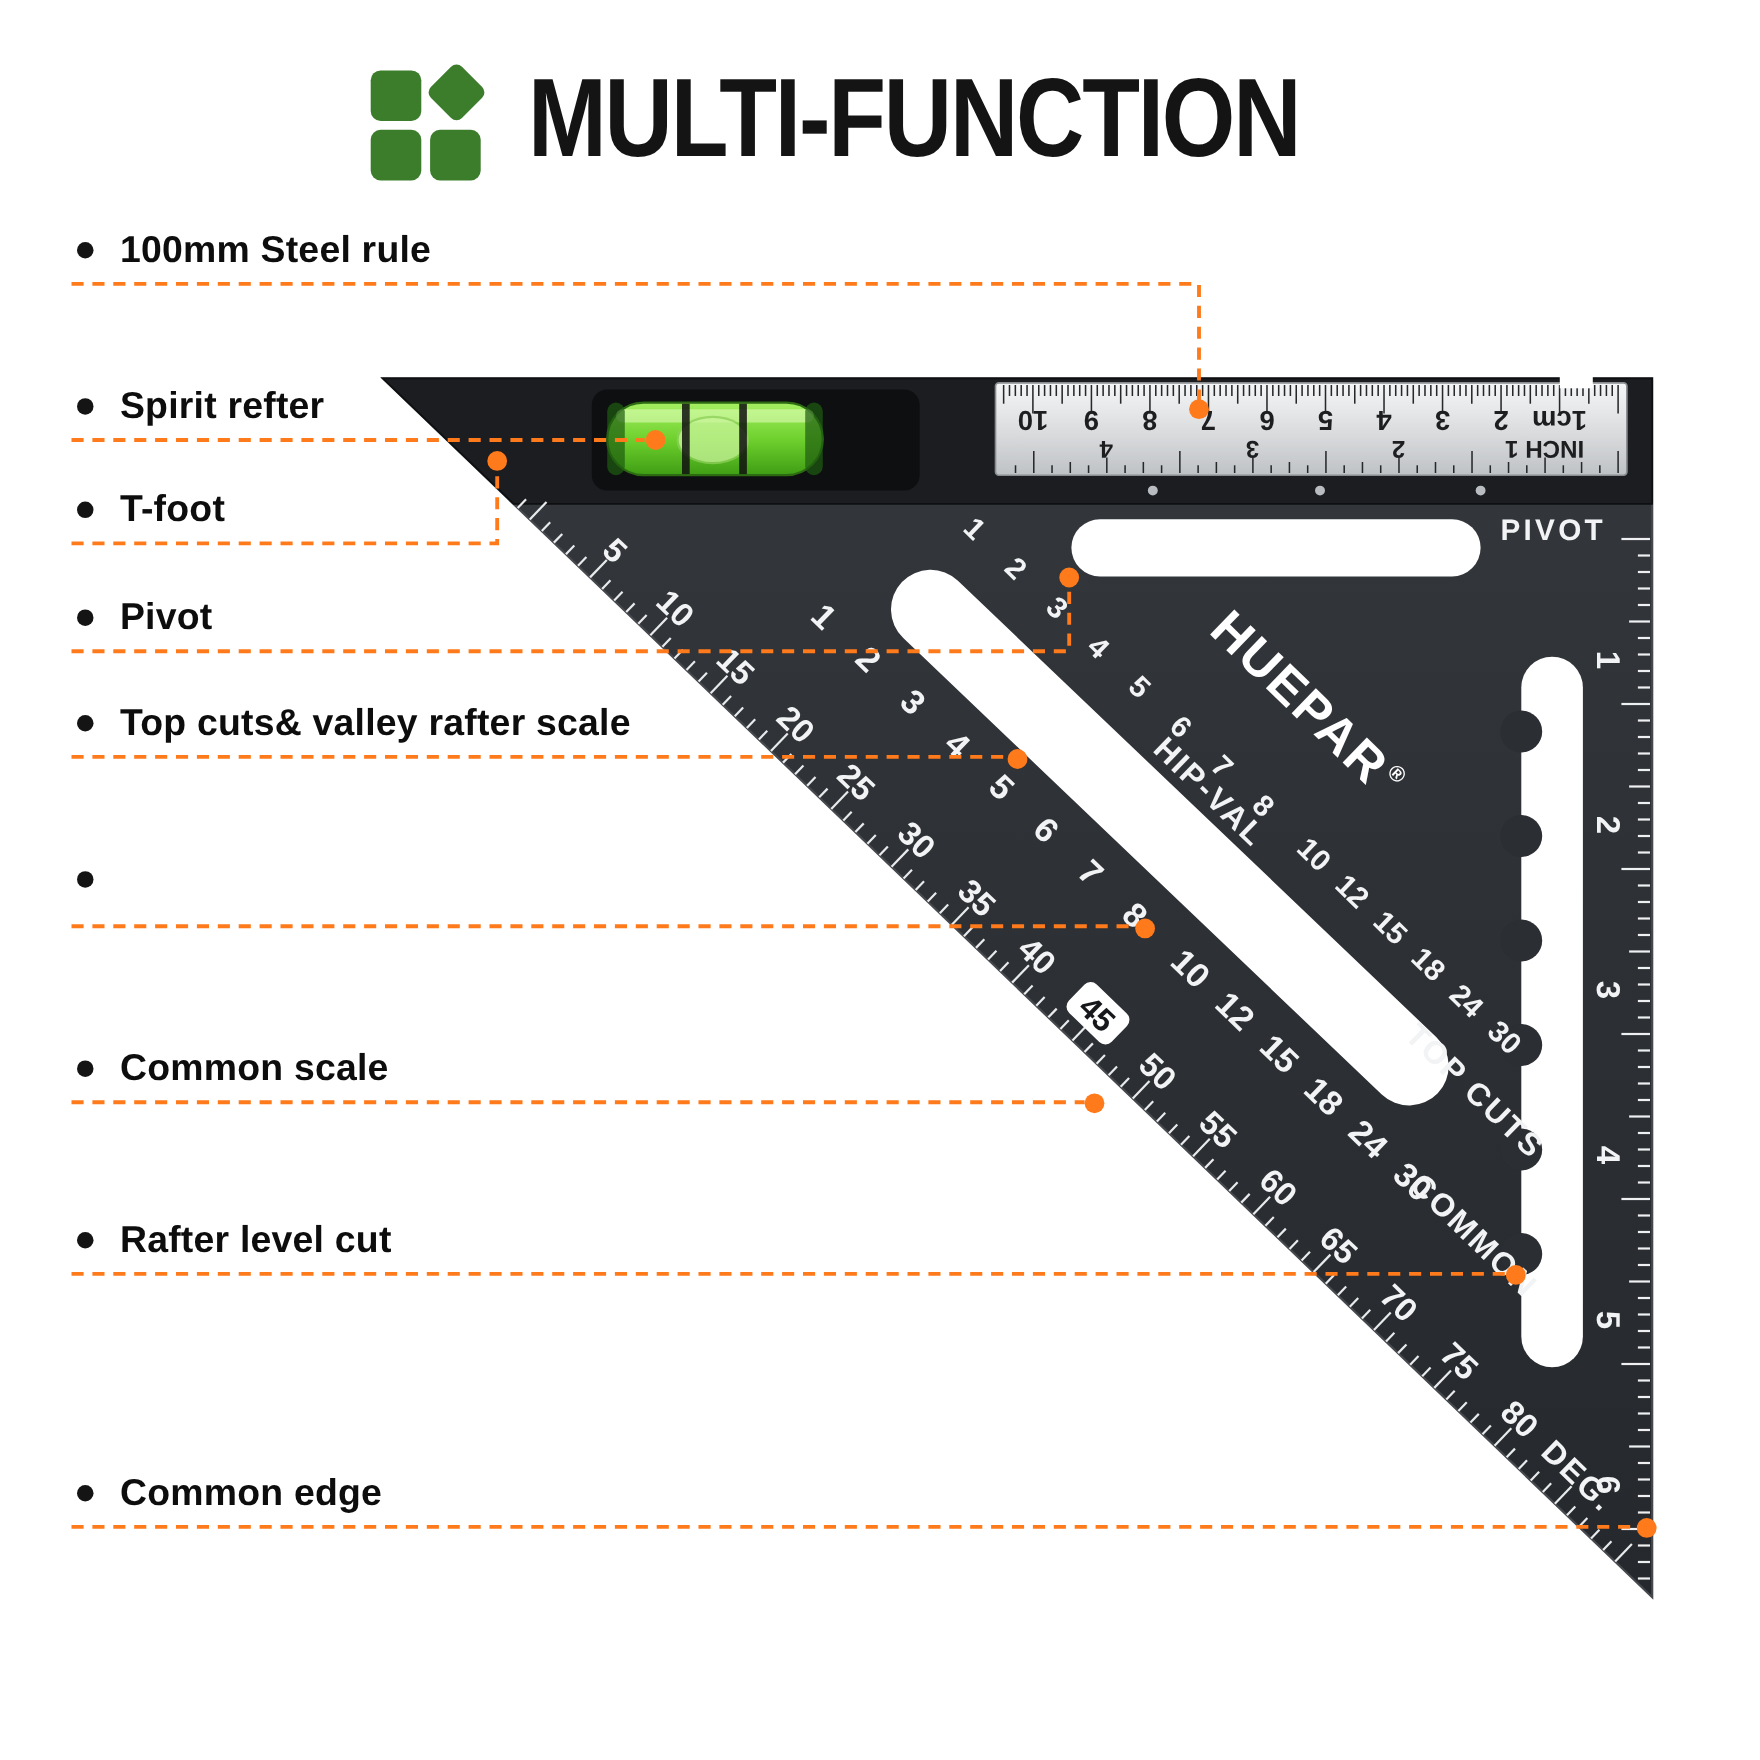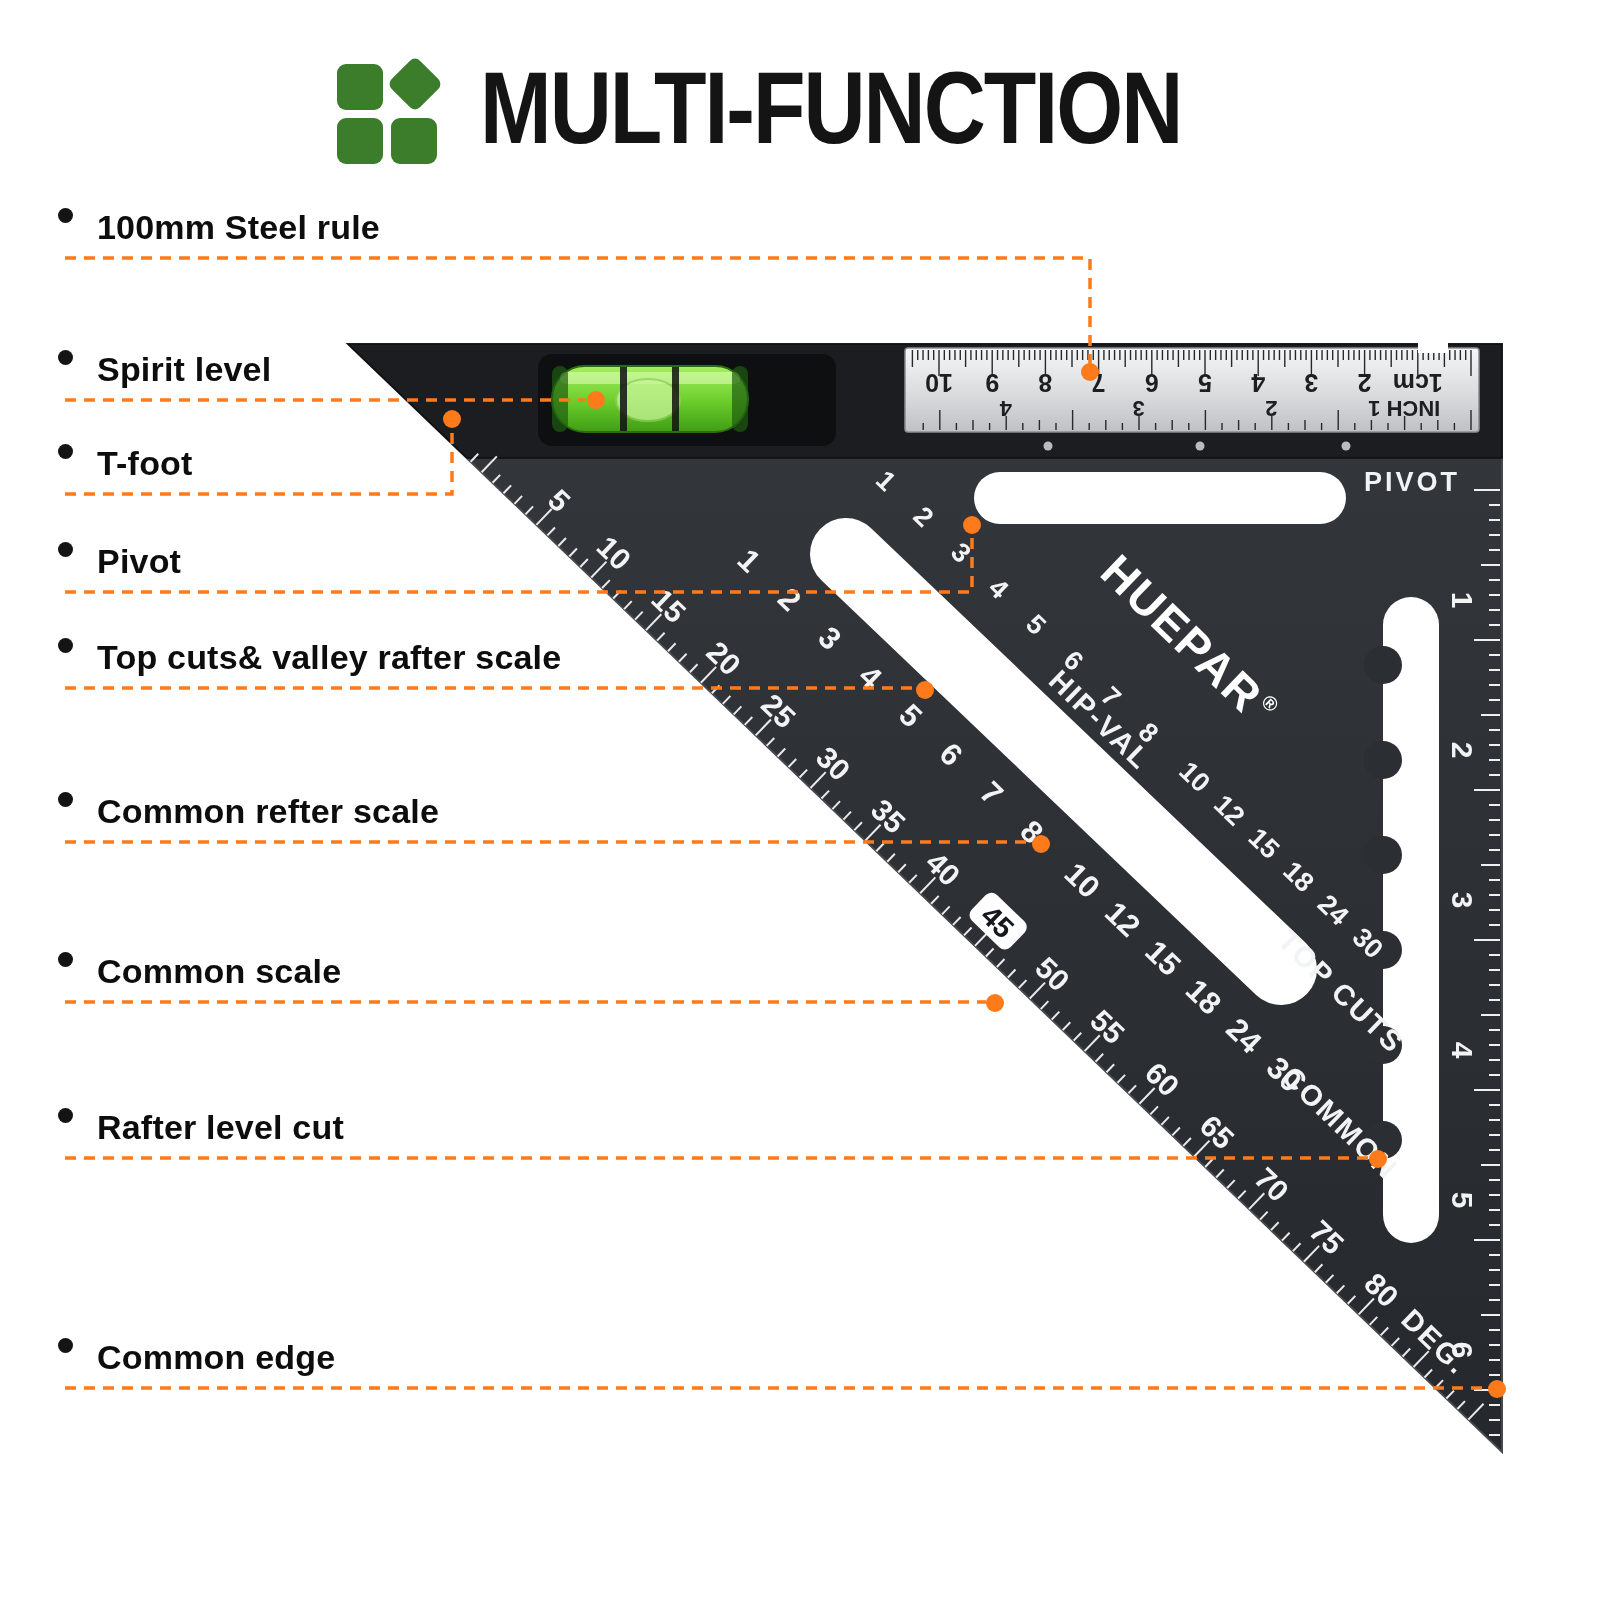--- a/index.html
+++ b/index.html
@@ -6,21 +6,21 @@
   body{
     width:1600px;height:1600px;position:relative;background:#ffffff;
     font-family:"Liberation Sans",sans-serif;overflow:hidden;
   }
   .page-title{
     position:absolute;left:480px;top:50px;margin:0;
     font-size:86px;font-weight:800;letter-spacing:-2px;color:#141414;
     transform:scaleY(1.18);transform-origin:top left;white-space:nowrap;
   }
   .brand-icon{position:absolute;left:333px;top:56px;}
-  .feature{position:absolute;left:58px;display:flex;gap:24px;}
+  .feature{position:absolute;left:70px;display:flex;align-items:center;gap:24px;}
   .feature .dot{width:15px;height:15px;border-radius:50%;background:#141414;flex:0 0 auto;}
   .feature-text{font-size:34px;font-weight:700;color:#0d0d0d;white-space:nowrap;letter-spacing:.2px;}
   #tool-svg{position:absolute;left:0;top:0;}
   svg text{font-family:"Liberation Sans",sans-serif;}
   .leader{fill:none;stroke:#FF7A1A;stroke-width:3.5;stroke-dasharray:11 8;}
   .leader-dot{fill:#FF7A1A;}
   .t-pivot{fill:#f2f3f4;font-size:27px;font-weight:bold;letter-spacing:3px;text-anchor:middle;}
   .t-brand{fill:#ffffff;font-size:46px;font-weight:bold;letter-spacing:2px;text-anchor:middle;}
   .t-scale-label{fill:#f2f3f4;font-size:29px;font-weight:bold;letter-spacing:2px;text-anchor:middle;}
 </style>
@@ -492,37 +492,36 @@
   <rect x="58" y="62" width="46" height="46" rx="9" fill="#3C7D2C"></rect>
 </svg>
 <h1 class="page-title">MULTI-FUNCTION</h1>
 
 <div class="feature" style="top:208px">
     <span class="dot"></span>
     <span class="feature-text">100mm Steel rule</span>
   </div>
 <div class="feature" style="top:350px">
     <span class="dot"></span>
-    <span class="feature-text">Spirit level</span>
+    <span class="feature-text">Spirit refter</span>
   </div>
 <div class="feature" style="top:444px">
     <span class="dot"></span>
     <span class="feature-text">T-foot</span>
   </div>
 <div class="feature" style="top:542px">
     <span class="dot"></span>
     <span class="feature-text">Pivot</span>
   </div>
 <div class="feature" style="top:638px">
     <span class="dot"></span>
     <span class="feature-text">Top cuts&amp; valley rafter scale</span>
   </div>
 <div class="feature" style="top:792px">
     <span class="dot"></span>
-    <span class="feature-text">Common refter scale</span>
   </div>
 <div class="feature" style="top:952px">
     <span class="dot"></span>
     <span class="feature-text">Common scale</span>
   </div>
 <div class="feature" style="top:1108px">
     <span class="dot"></span>
     <span class="feature-text">Rafter level cut</span>
   </div>
 <div class="feature" style="top:1338px">

